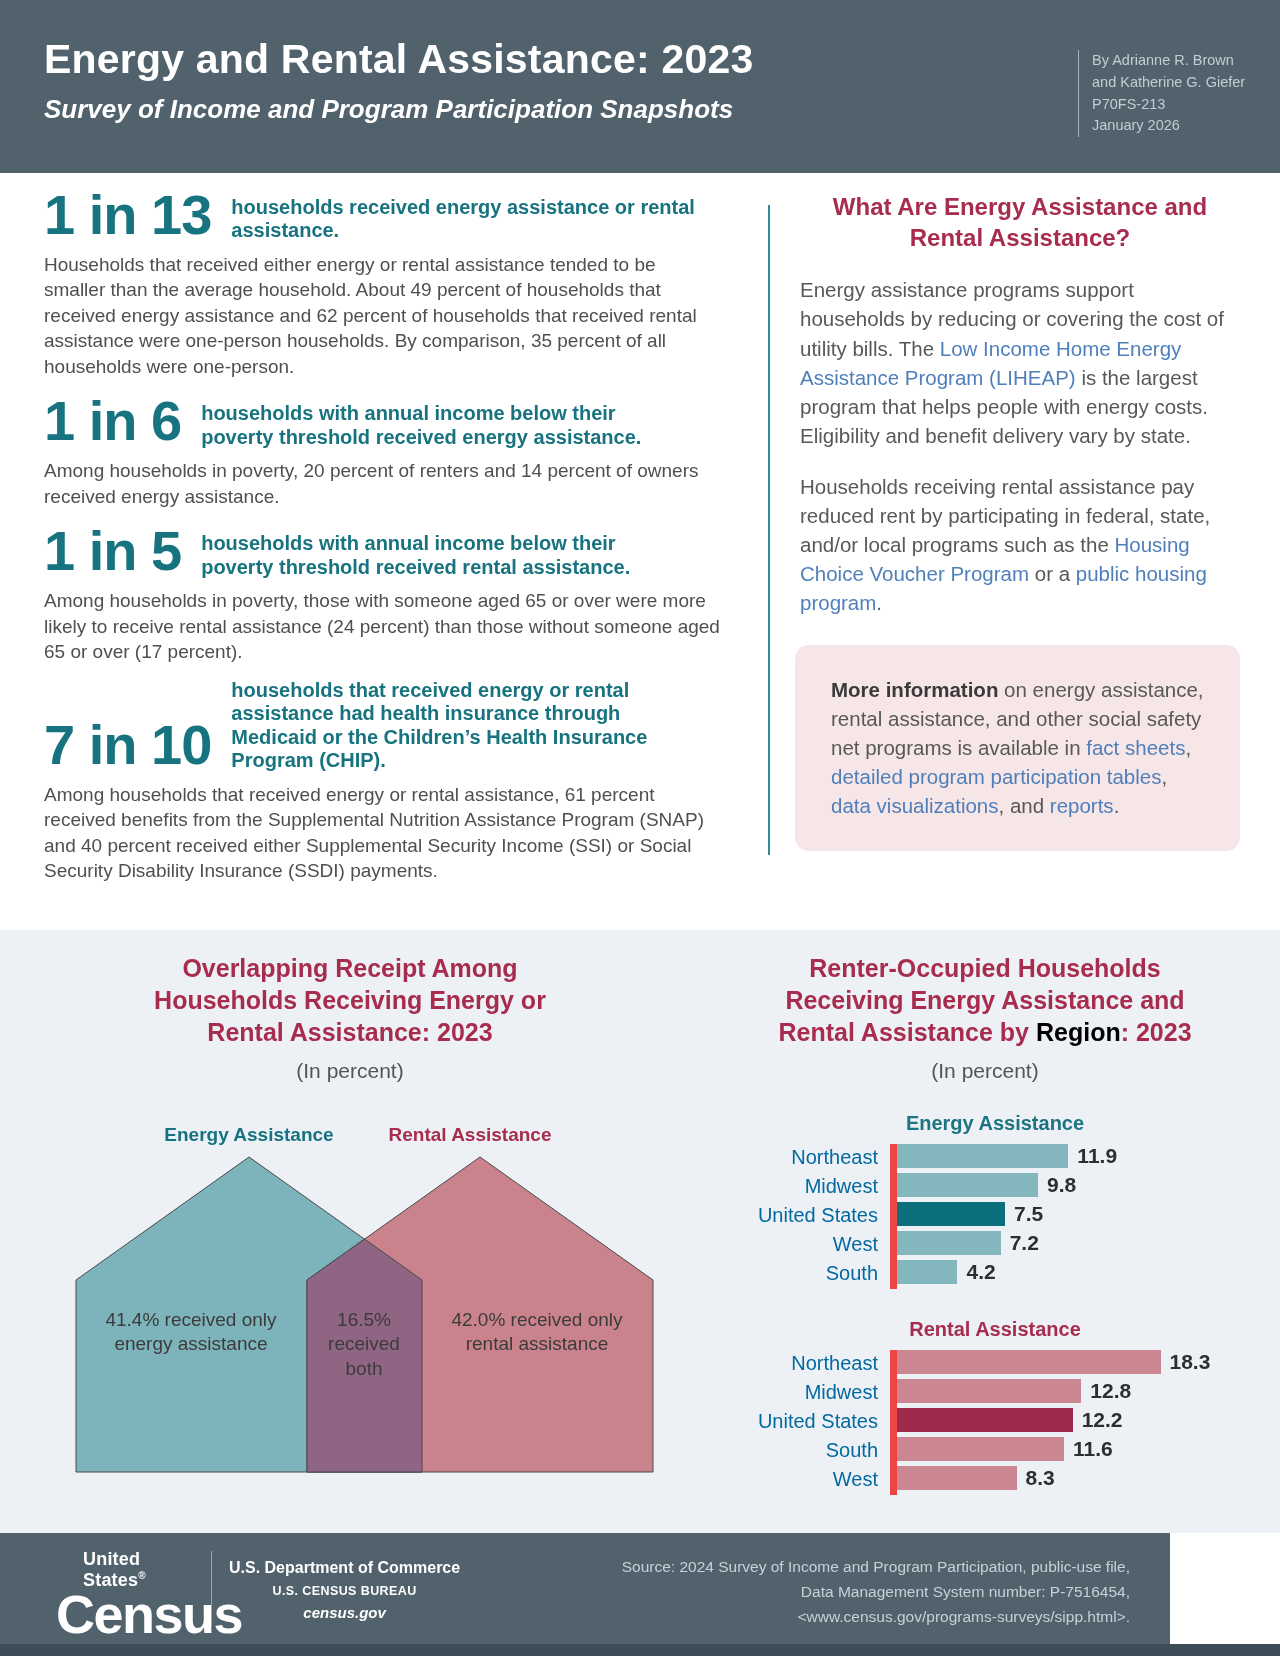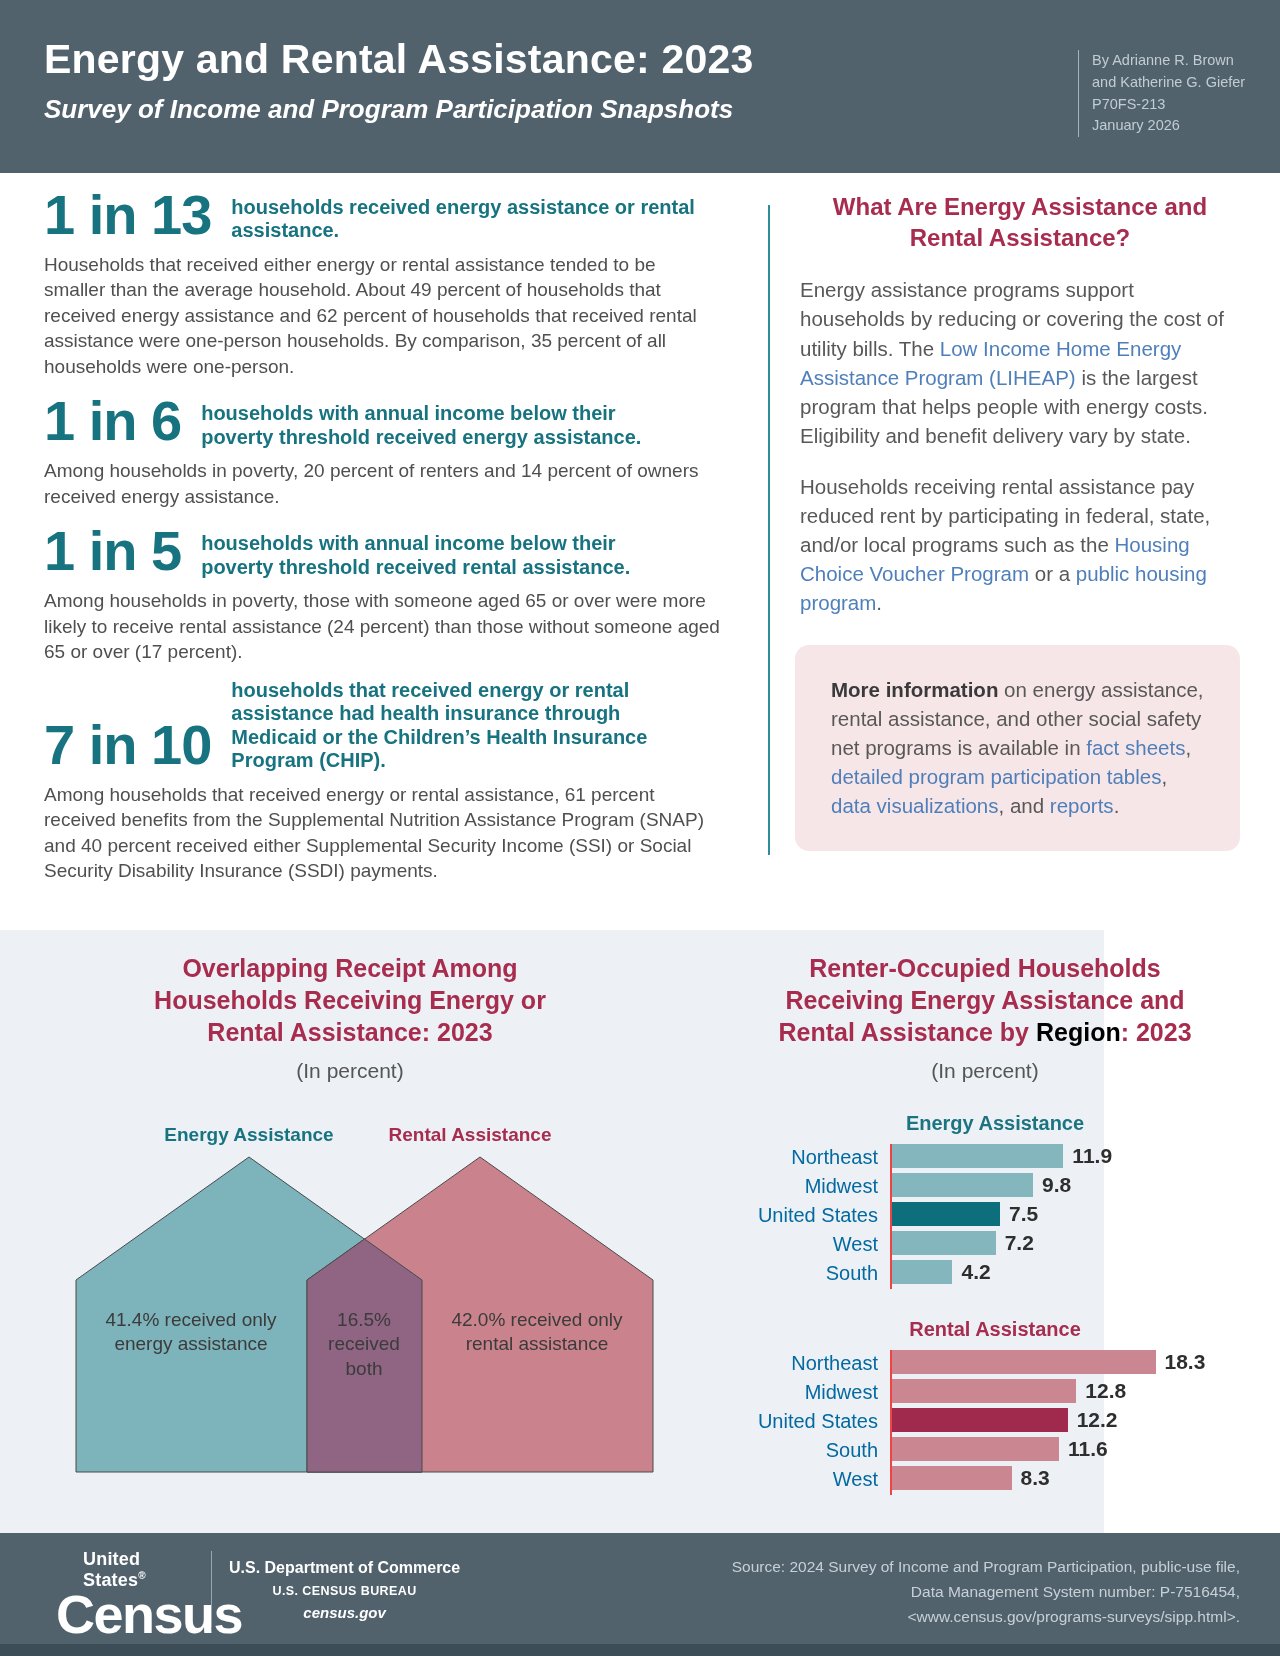--- a/index.html
+++ b/index.html
@@ -25,41 +25,41 @@
   .divider-vert{position:absolute;left:768px;top:32px;width:2px;height:650px;background:#2f8d99;}
   .right-col{position:absolute;left:800px;top:18px;width:440px;}
   .sidebar-heading{color:#a72c4e;font-size:24px;font-weight:700;text-align:center;line-height:1.3;margin:0 10px;}
   .sidebar-p{color:#585858;font-size:20.5px;line-height:1.42;margin-top:22px;}
   .seg-link{color:#4f7fba;cursor:pointer;}
   .seg-bold{font-weight:700;color:#3a3a3a;}
   .info-box{position:absolute;left:795px;top:472px;width:445px;box-sizing:border-box;
     background:#f7e6e7;border-radius:14px;padding:30px 36px;}
   .info-box .sidebar-p{margin-top:0;}
   
-  .charts{position:absolute;left:0;top:930px;width:1104px;height:603px;background:#edf1f5;}
+  .charts{position:absolute;left:0;top:930px;width:1280px;height:603px;background:#edf1f5;}
   .chart-title{position:absolute;width:510px;text-align:center;color:#a72c4e;font-size:25px;font-weight:700;line-height:32px;}
   .chart-title .seg-accent{color:#000000;margin-top:36px;}
   .chart-subtitle{font-size:21px;font-weight:400;color:#555555;margin-top:10px;line-height:26px;}
   .house-label{position:absolute;width:220px;text-align:center;font-size:19px;font-weight:700;top:194px;}
   .house-label.energy{left:139px;color:#16737f;}
   .house-label.rental{left:360px;color:#a72c4e;}
   .houses-svg{position:absolute;left:40px;top:210px;}
   .house-seg-label{position:absolute;text-align:center;color:#3b3b3b;font-size:19px;line-height:1.28;font-weight:500;}
   
   .bar-chart{position:absolute;left:735px;width:520px;}
   .bc-heading{text-align:center;font-size:20px;font-weight:700;margin-bottom:9px;}
   .bc-body{display:flex;}
   .bc-labels{width:155px;box-sizing:border-box;padding-right:12px;}
   .bc-label{height:29px;line-height:27px;text-align:right;color:#0369a1;font-size:20px;}
-  .bc-bars{flex:1;border-left:2px solid #ef4444;}
+  .bc-bars{flex:1;border-left:7px solid #ef4444;}
   .bc-row{height:29px;display:flex;align-items:flex-start;}
   .bc-bar{height:24px;}
   .bc-value{margin-left:9px;font-size:21px;font-weight:700;color:#2e2e2e;line-height:24px;}
   
-  .footer{position:absolute;left:0;top:1533px;width:1280px;height:111px;background:#51626d;color:#ffffff;}
+  .footer{position:absolute;left:0;top:1533px;width:1130px;height:111px;background:#51626d;color:#ffffff;padding-left:40px;}
   .footer-strip{position:absolute;left:0;top:1644px;width:1280px;height:12px;background:#3c4d58;}
   .logo{position:absolute;left:56px;top:16px;width:150px;}
   .logo-us{font-size:18px;font-weight:700;margin-left:27px;letter-spacing:.2px;}
   .logo-us sup{font-size:10px;}
   .logo-census{font-size:54px;font-weight:700;letter-spacing:-1.5px;line-height:1;margin-top:-4px;}
   .logo-bureau{display:flex;align-items:center;gap:7px;margin-top:3px;}
   .logo-bar{width:88px;height:4px;background:#ffffff;border-radius:2px;}
   .logo-bureau-text{font-size:17px;font-weight:700;}
   .footer-divider{position:absolute;left:211px;top:18px;width:1px;height:76px;background:#9aa6ae;}
   .dept{position:absolute;left:229px;top:26px;line-height:1.1;text-align:center;}

